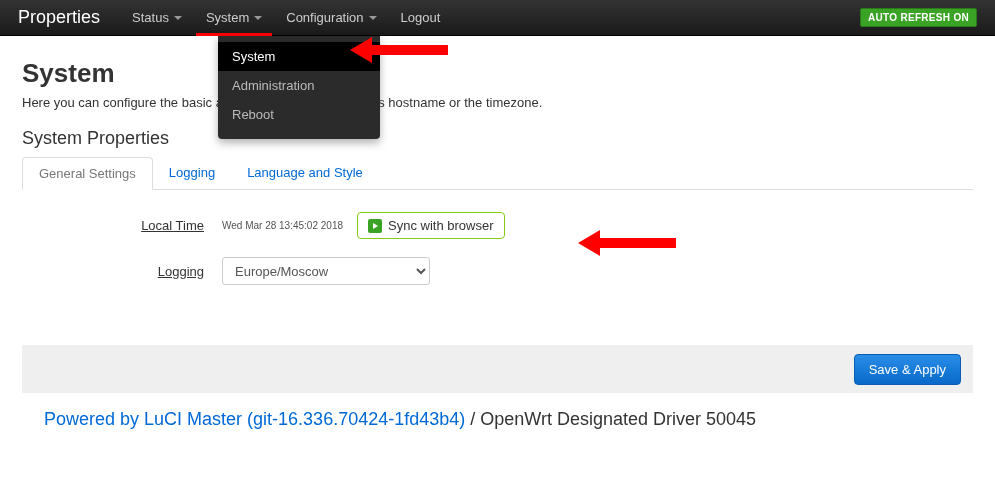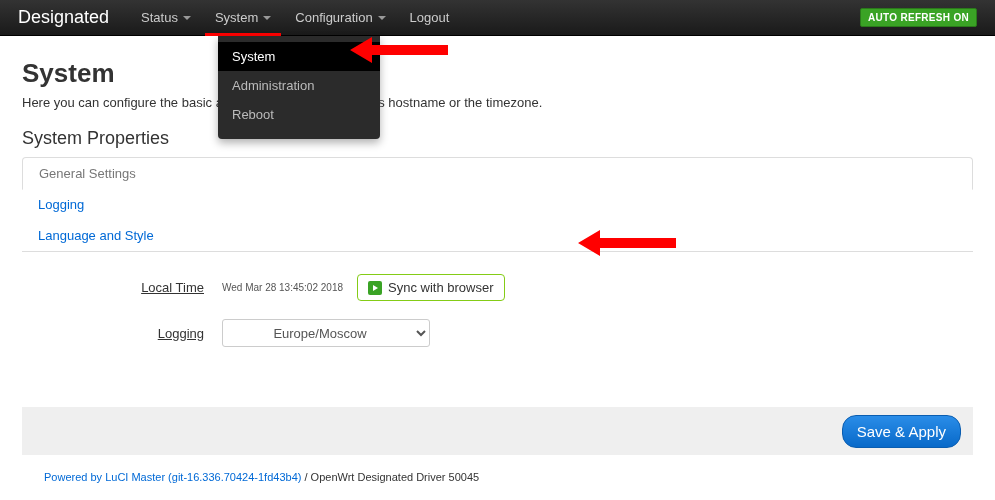--- a/index.html
+++ b/index.html
@@ -104,21 +104,20 @@
   h3.section-title {
     font-size: 18px;
     font-weight: normal;
     margin-bottom: 8px;
   }
   
   .tabs {
     display: flex;
     border-bottom: 1px solid #ddd;
     margin-bottom: 22px;
-    flex-direction: column;
   }
   .tab {
     padding: 8px 16px;
     font-size: 13px;
     cursor: pointer;
     color: #0069d6;
   }
   .tab.active {
     color: #777;
     border: 1px solid #ddd;
@@ -184,62 +183,61 @@
   }
   select.tz-select {
     width: 208px;
     height: 28px;
     border: 1px solid #ccc;
     border-radius: 3px;
     padding: 3px 8px;
     color: #555;
     font-size: 13px;
     background: #fff;
-    text-align: center;
   }
   
   .action-bar {
     background: #efefef;
     height: 48px;
     display: flex;
     align-items: center;
     justify-content: flex-end;
     padding: 0 12px;
     margin-top: 60px;
   }
   .btn-primary {
     background: linear-gradient(#2a8de8, #0869c9);
     color: #fff;
     border: 1px solid #0a5db0;
     padding: 7px 14px;
-    border-radius: 14px;
-    font-size: 15px;
+    border-radius: 4px;
+    font-size: 13px;
     cursor: pointer;
   }
   
   .footer {
     padding: 16px 22px 0;
-    font-size: 11px;
+    font-size: 18px;
     color: #333;
   }
   .footer a {
     color: #0069d6;
     text-decoration: none;
   }
   
   .arrow {
     position: absolute;
     z-index: 20;
   }
 </style>
 </head>
 <body>
 
 <div class="navbar">
-  <div class="brand">Designated</div>
+  <div class="brand">Properties</div>
   <div class="nav-item">
     <span>Status</span>
     <span class="caret"></span>
   </div>
   <div class="nav-item active-underline">
     <span>System</span>
     <span class="caret"></span>
   </div>
   <div class="nav-item">
     <span>Configuration</span>

